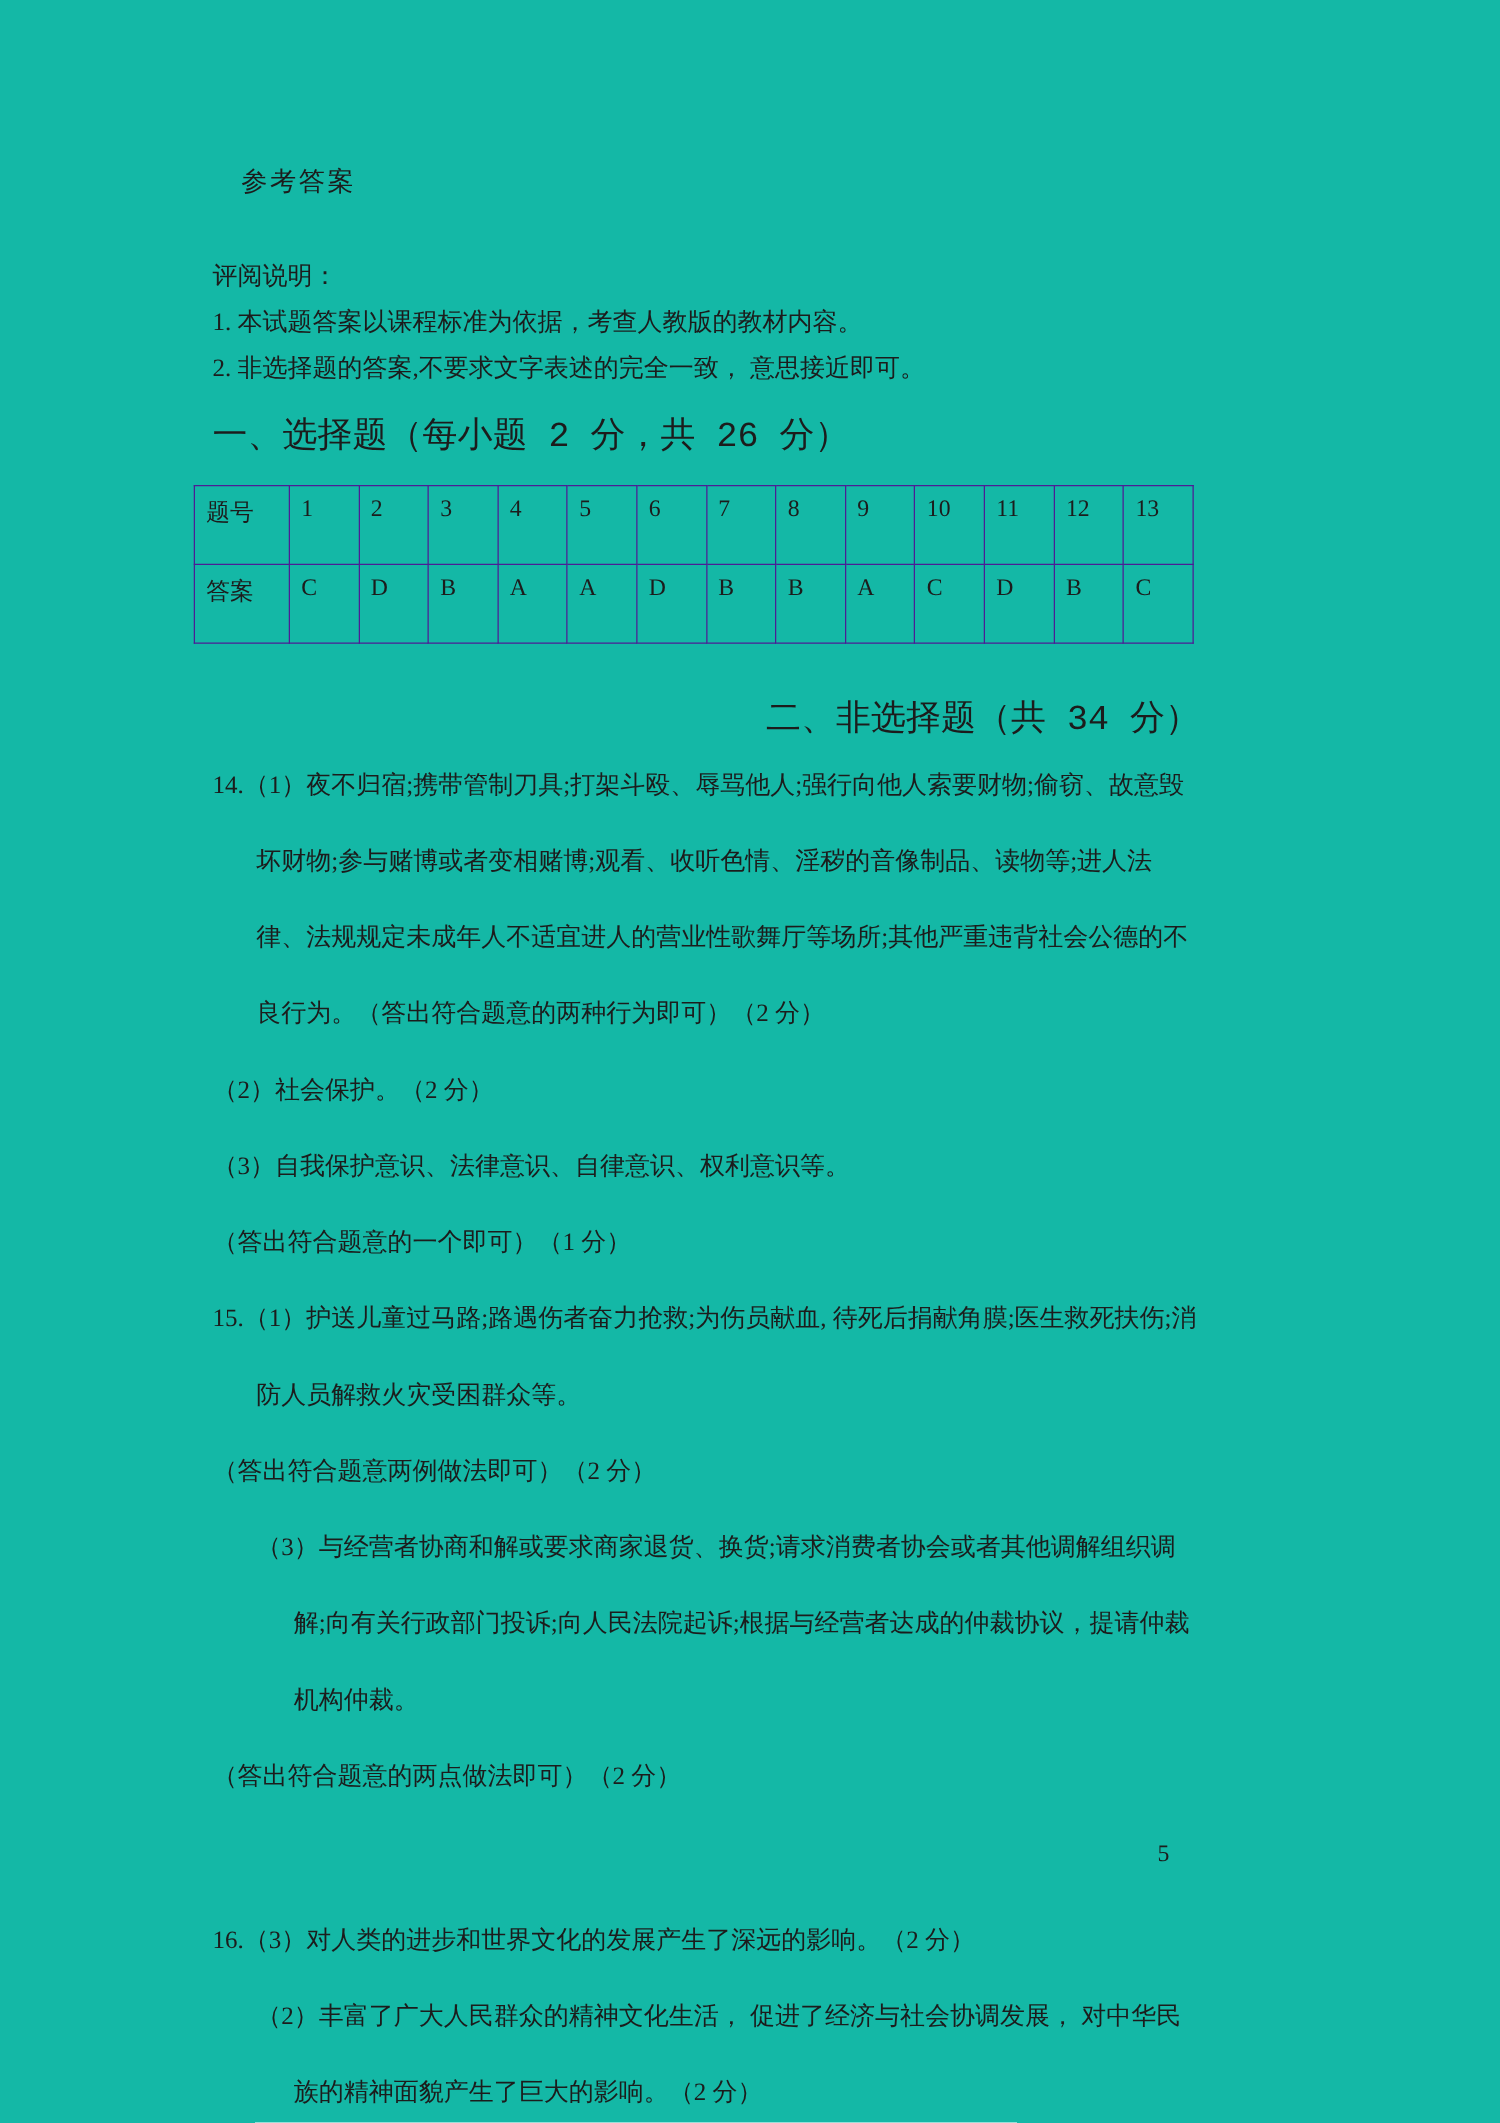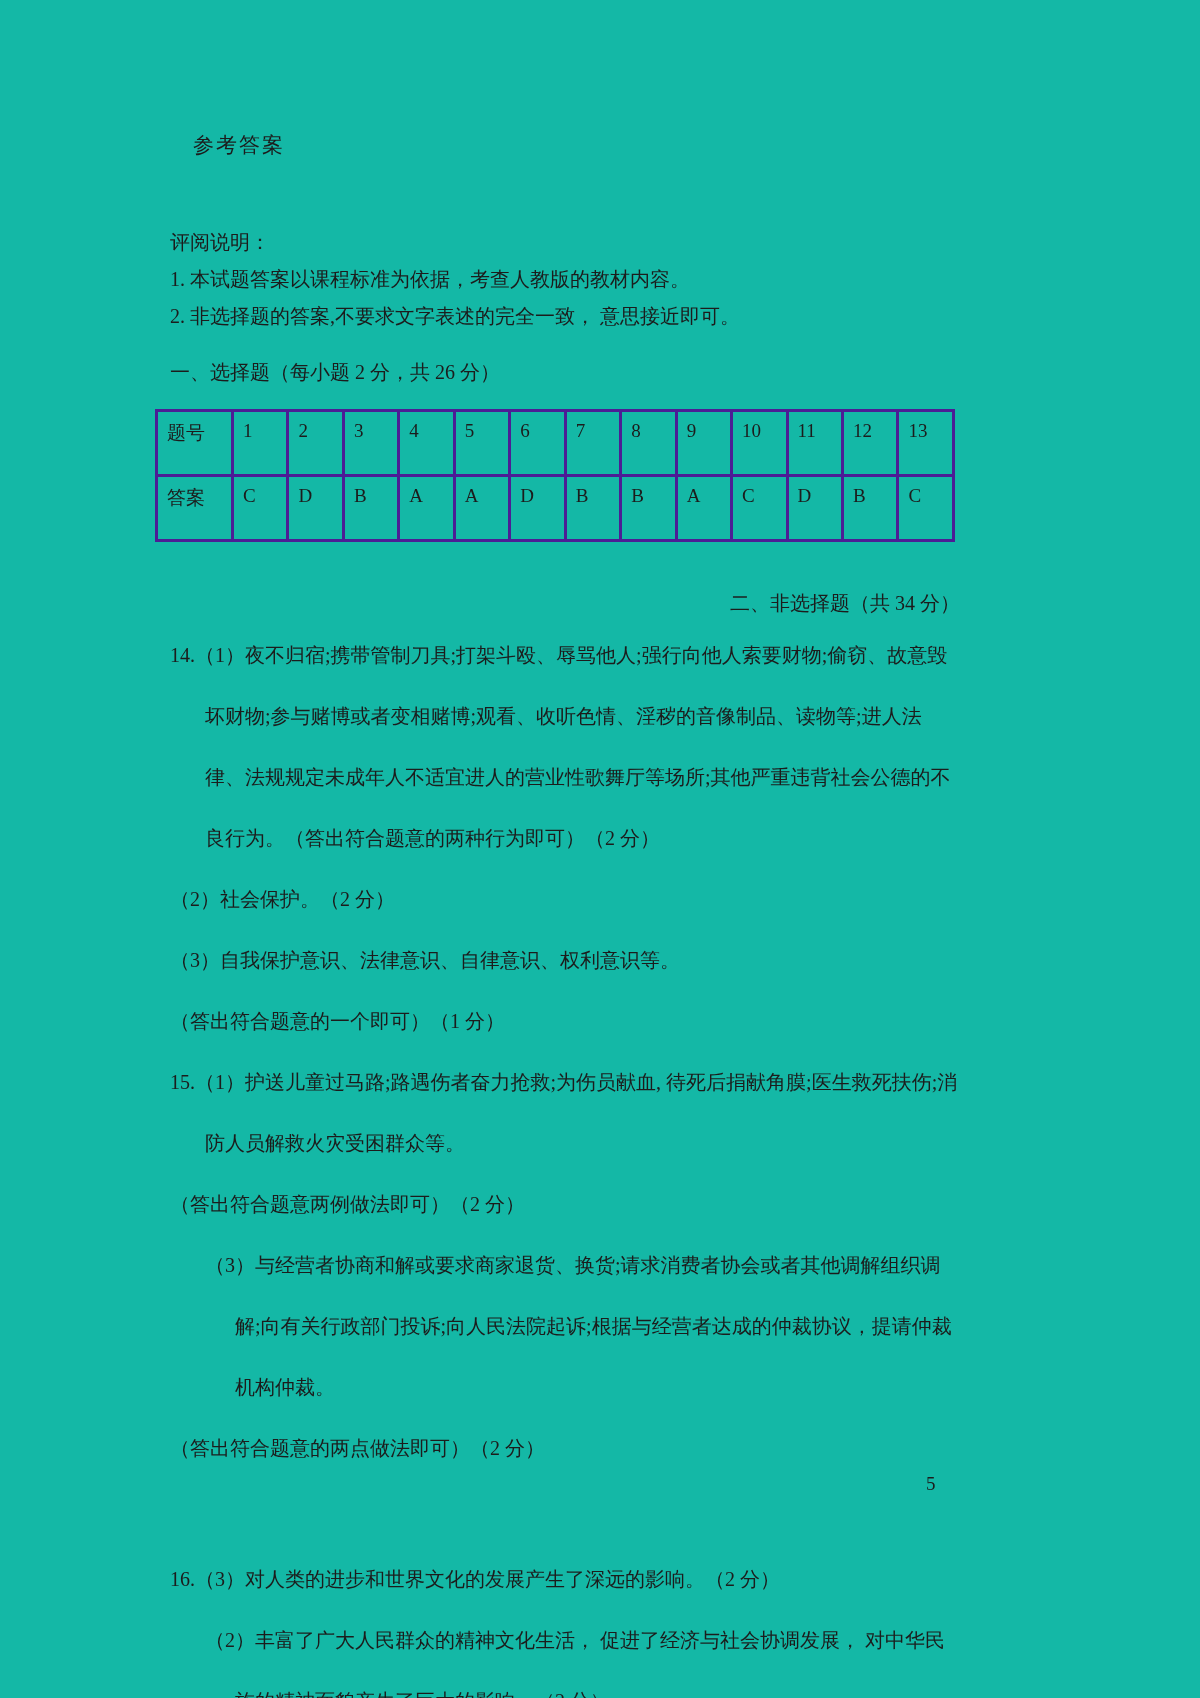--- a/index.html
+++ b/index.html
@@ -18,37 +18,38 @@
     top: 130px;
     width: 790px;
   }
   .title {
     font-size: 21px;
     font-weight: normal;
     margin: 0 0 0 23px;
     line-height: 30px;
     letter-spacing: 2px;
   }
-  .notes { margin-top: 64px; font-size: 20px; line-height: 37px; }
+  .notes { margin-top: 43px; font-size: 20px; line-height: 37px; }
   .notes p { margin: 0; }
   .section-heading {
     margin: 22px 0 0 0;
-    font-size: 20px;
+    font-size: 28px;
     line-height: 30px;
+    font-family: Liberation Mono, monospace;
   }
   .section2-heading { margin-top: 40px; line-height: 43px; text-align: right; }
   table.answer-table {
     margin: 22px 0 0 -15px;
     border-collapse: collapse;
     table-layout: fixed;
     width: 800px;
     font-size: 19px;
   }
   table.answer-table td {
-    border: 3px solid #4c1d95;
+    border: 1px solid #4c1d95;
     vertical-align: top;
     padding: 8px 6px 6px 9px;
     height: 48px;
   }
   .answers { font-size: 20px; line-height: 61px; }
   .answers p { margin: 0; }
   .p-hang-num { padding-left: 35px; text-indent: -35px; }
   .p-sub { margin-left: 35px; }
   .p-sub-hang { padding-left: 65px; text-indent: -30px; }
   .p-note { margin-left: 65px; }

